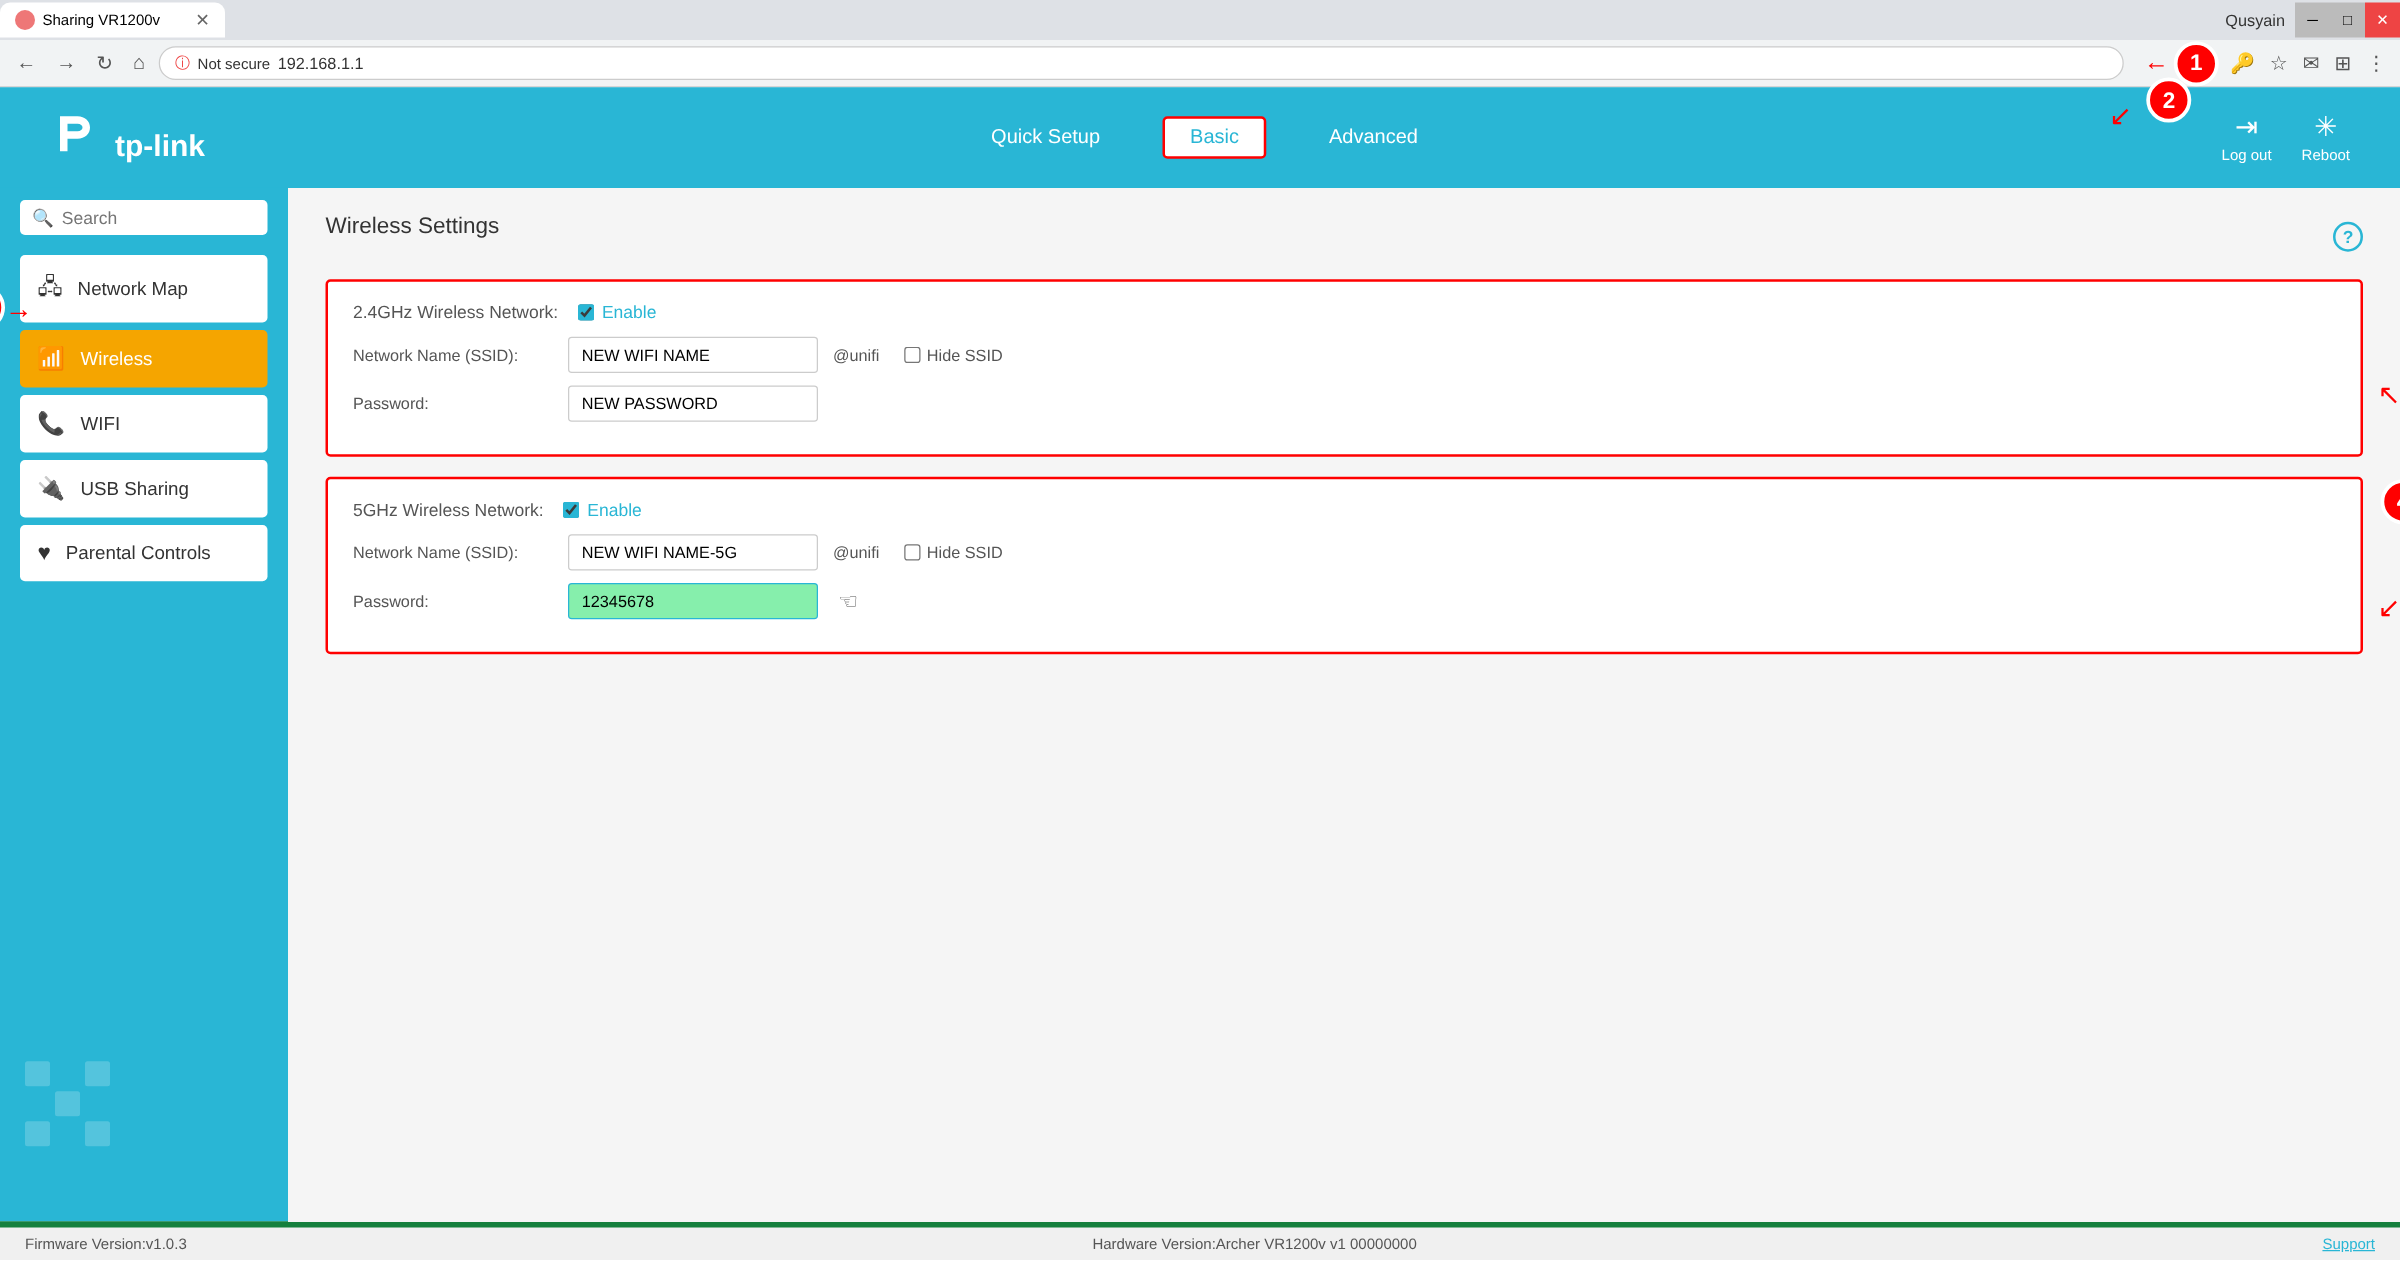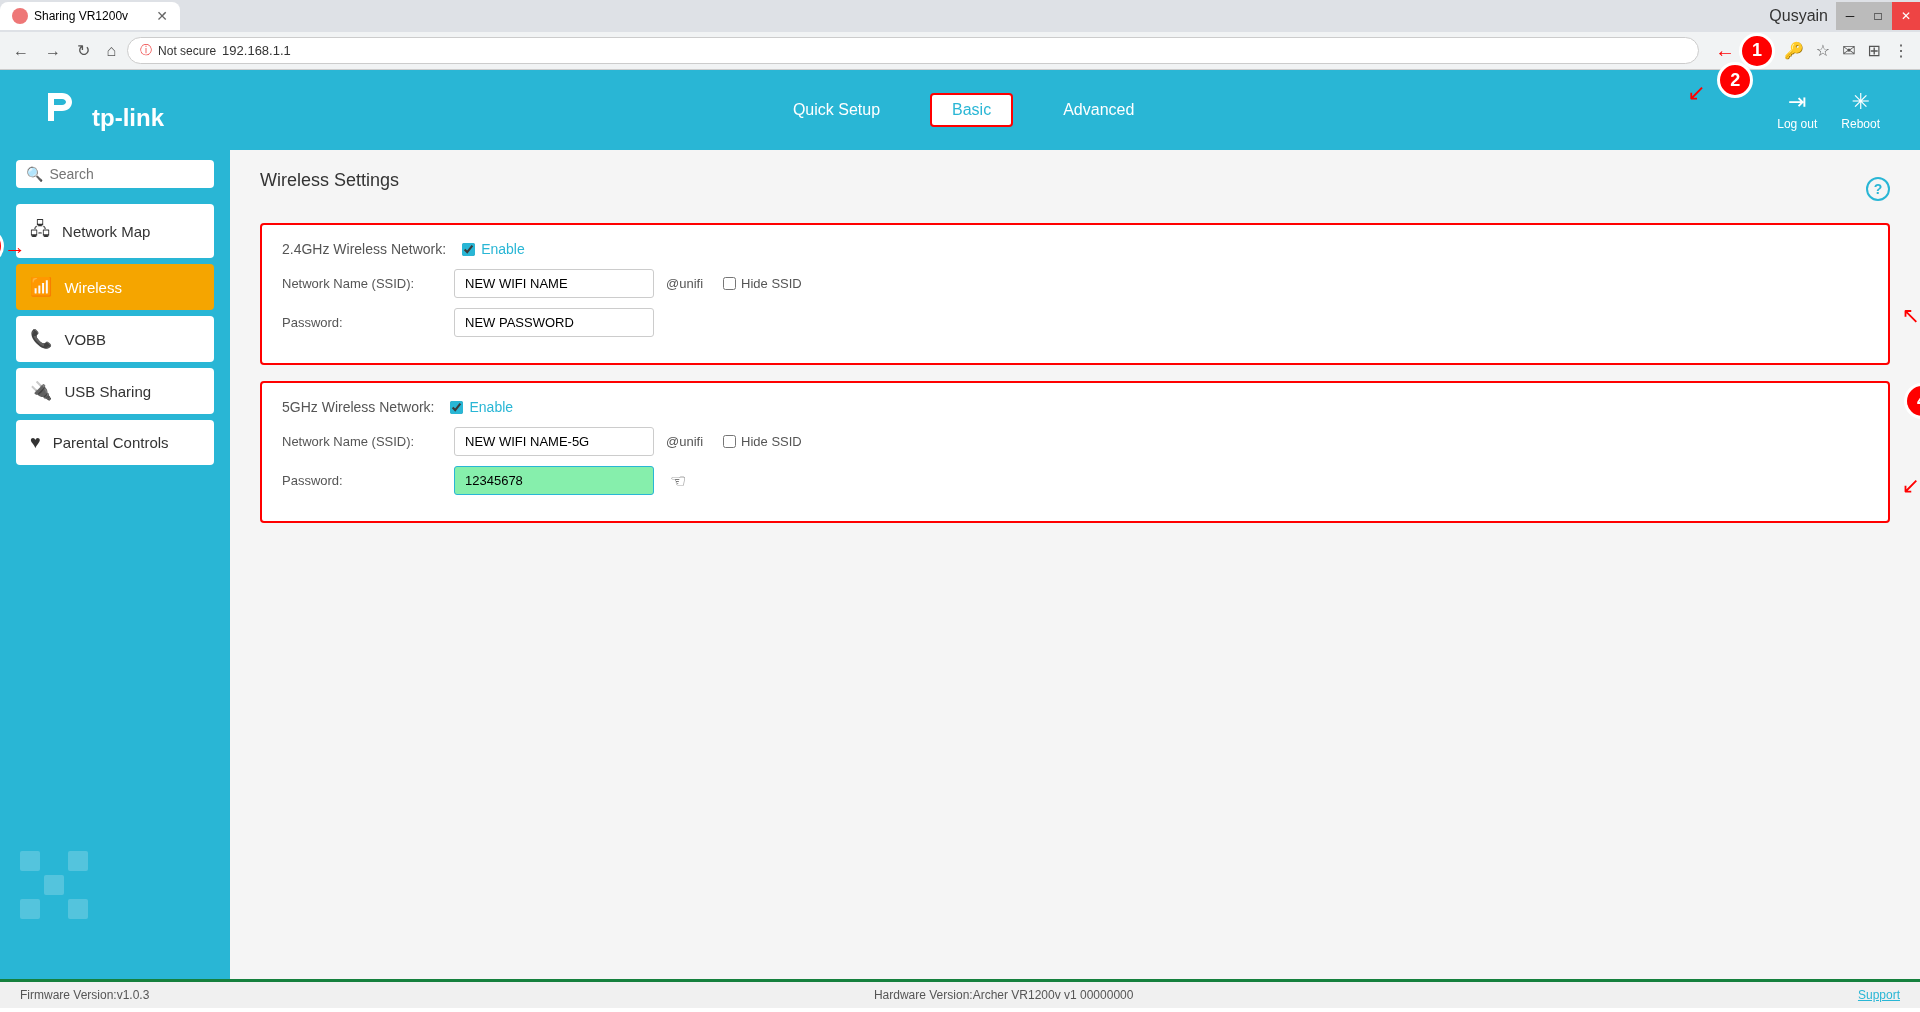--- a/index.html
+++ b/index.html
@@ -333,21 +333,21 @@
       cursor: pointer;
       display: block;
       margin-left: auto;
       margin-top: 10px;
       border: 2px solid #29b6d5;
     }
 
     
     .router-footer {
       background: #f0f0f0;
-      border-top: 3px solid #15803d;
+      border-top: 5px solid #15803d;
       padding: 6px 20px;
       display: flex;
       justify-content: space-between;
       font-size: 12px;
       color: #555;
     }
     .footer-support {
       color: #29b6d5;
       cursor: pointer;
       text-decoration: underline;
@@ -392,21 +392,21 @@
     .win-btn {
       width: 28px; height: 28px;
       border: none;
       background: #bbb;
       cursor: pointer;
       font-size: 12px;
       display: flex; align-items: center; justify-content: center;
     }
     .win-btn.close { background: #e44; color: white; }
     .username-display {
-      font-size: 16px;
+      font-size: 13px;
       color: #333;
       padding: 0 8px;
     }
   </style>
 </head>
 <body>
 
 <div class="window-title-bar">
   <div class="window-left">
     <div class="browser-tab">
@@ -504,21 +504,21 @@
       <div class="sidebar-item">
         <span class="item-icon">🖧</span>
         <span>Network Map</span>
       </div>
       <div class="sidebar-item active">
         <span class="item-icon">📶</span>
         <span>Wireless</span>
       </div>
       <div class="sidebar-item">
         <span class="item-icon">📞</span>
-        <span>VOBB</span>
+        <span>WIFI</span>
       </div>
       <div class="sidebar-item">
         <span class="item-icon">🔌</span>
         <span>USB Sharing</span>
       </div>
       <div class="sidebar-item">
         <span class="item-icon">♥</span>
         <span>Parental Controls</span>
       </div>
 

